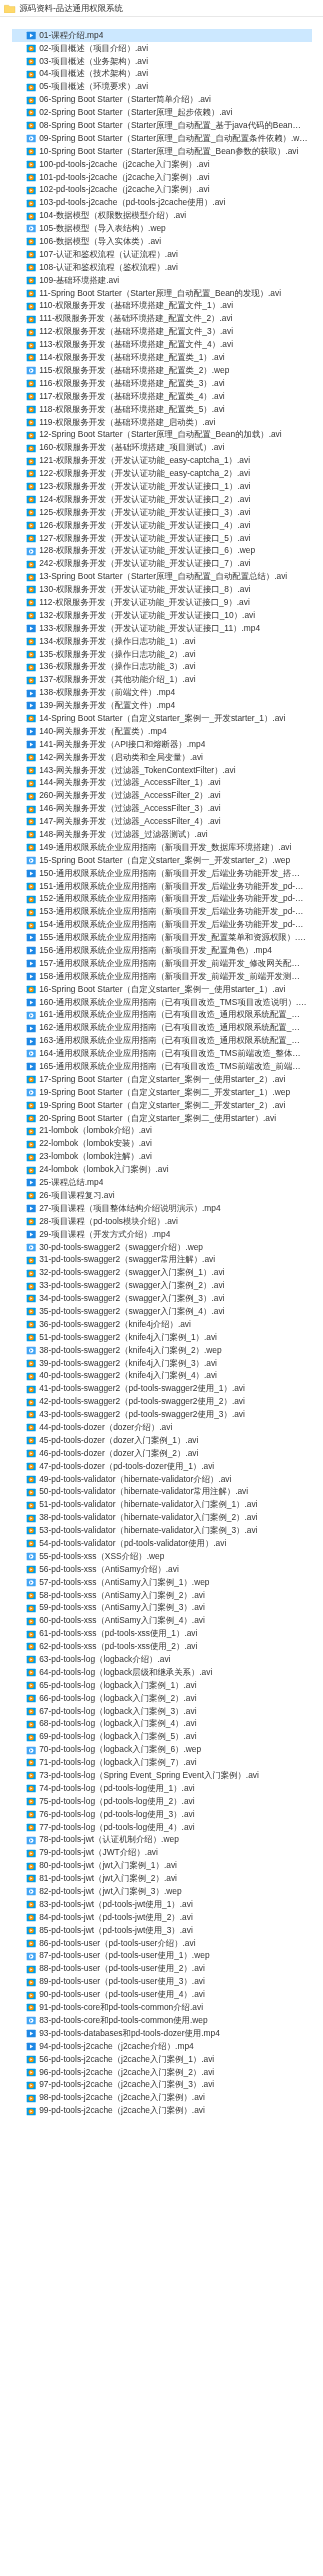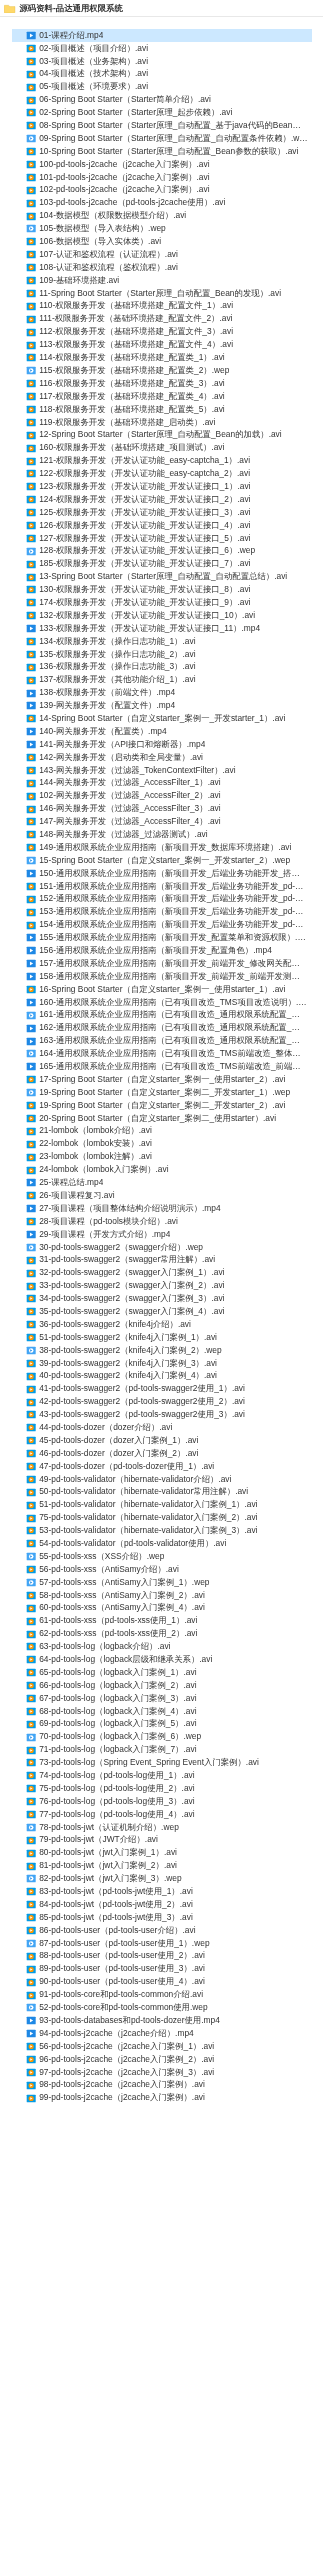--- a/index.html
+++ b/index.html
@@ -1,18 +1,18 @@
 <!DOCTYPE html>
 <html style="font-size:10.4px"><head>
 <meta charset="utf-8">
 <style>
 body{margin:0;font-family:"Microsoft YaHei","SimSun",Arial,sans-serif;font-size:8.4px;background:#fff;color:#333;width:324px}
 .folder-header{display:flex;align-items:center;padding:2.6px 3.9px;border-bottom:0.6px solid #e8e8e8}
 .folder-header .icon{width:11.7px;height:9px;margin-right:3.9px;flex-shrink:0}
-.folder-header .title{font-weight:700;color:#333}
+.folder-header .title{font-weight:400;color:#333}
 .file-list{margin:0;padding:12px;list-style:none}
 .file-item{display:flex;align-items:center;padding:0.6px 3.9px 0.6px 14.2px;line-height:11.7px;white-space:nowrap;overflow:hidden}
 .file-item .icon{width:10.4px;height:9px;margin-right:2.6px;flex-shrink:0;display:flex;align-items:center;justify-content:center}
 .file-item .name{color:#333;overflow:hidden;text-overflow:ellipsis}
 .file-item.selected{background:#cce8ff}
 svg{display:block}
 </style>
 </head>
 <body>
 
@@ -436,21 +436,21 @@
       <span class="name">128-权限服务开发（开发认证功能_开发认证接口_6）.wep</span>
     </li>
     <li class="file-item">
       <span class="icon">
         <svg width="10.4" height="9" viewBox="0 0 16 14">
           <rect x="1" y="1" width="14" height="12" rx="1" fill="#039BE5"></rect>
           <circle cx="8" cy="7" r="4" fill="#FF9800"></circle>
           <path d="M6.5 5l3.5 2-3.5 2z" fill="#fff"></path>
         </svg>
       </span>
-      <span class="name">185-权限服务开发（开发认证功能_开发认证接口_7）.avi</span>
+      <span class="name">242-权限服务开发（开发认证功能_开发认证接口_7）.avi</span>
     </li>
     <li class="file-item">
       <span class="icon">
         <svg width="10.4" height="9" viewBox="0 0 16 14">
           <rect x="1" y="1" width="14" height="12" rx="1" fill="#039BE5"></rect>
           <circle cx="8" cy="7" r="4" fill="#FF9800"></circle>
           <path d="M6.5 5l3.5 2-3.5 2z" fill="#fff"></path>
         </svg>
       </span>
       <span class="name">13-Spring Boot Starter（Starter原理_自动配置_自动配置总结）.avi</span>
@@ -466,21 +466,21 @@
       <span class="name">130-权限服务开发（开发认证功能_开发认证接口_8）.avi</span>
     </li>
     <li class="file-item">
       <span class="icon">
         <svg width="10.4" height="9" viewBox="0 0 16 14">
           <rect x="1" y="1" width="14" height="12" rx="1" fill="#039BE5"></rect>
           <circle cx="8" cy="7" r="4" fill="#FF9800"></circle>
           <path d="M6.5 5l3.5 2-3.5 2z" fill="#fff"></path>
         </svg>
       </span>
-      <span class="name">174-权限服务开发（开发认证功能_开发认证接口_9）.avi</span>
+      <span class="name">112-权限服务开发（开发认证功能_开发认证接口_9）.avi</span>
     </li>
     <li class="file-item">
       <span class="icon">
         <svg width="10.4" height="9" viewBox="0 0 16 14">
           <rect x="1" y="1" width="14" height="12" rx="1" fill="#039BE5"></rect>
           <circle cx="8" cy="7" r="4" fill="#FF9800"></circle>
           <path d="M6.5 5l3.5 2-3.5 2z" fill="#fff"></path>
         </svg>
       </span>
       <span class="name">132-权限服务开发（开发认证功能_开发认证接口_10）.avi</span>
@@ -611,21 +611,21 @@
       <span class="name">144-网关服务开发（过滤器_AccessFilter_1）.avi</span>
     </li>
     <li class="file-item">
       <span class="icon">
         <svg width="10.4" height="9" viewBox="0 0 16 14">
           <rect x="1" y="1" width="14" height="12" rx="1" fill="#039BE5"></rect>
           <circle cx="8" cy="7" r="4" fill="#FF9800"></circle>
           <path d="M6.5 5l3.5 2-3.5 2z" fill="#fff"></path>
         </svg>
       </span>
-      <span class="name">102-网关服务开发（过滤器_AccessFilter_2）.avi</span>
+      <span class="name">260-网关服务开发（过滤器_AccessFilter_2）.avi</span>
     </li>
     <li class="file-item">
       <span class="icon">
         <svg width="10.4" height="9" viewBox="0 0 16 14">
           <rect x="1" y="1" width="14" height="12" rx="1" fill="#039BE5"></rect>
           <circle cx="8" cy="7" r="4" fill="#FF9800"></circle>
           <path d="M6.5 5l3.5 2-3.5 2z" fill="#fff"></path>
         </svg>
       </span>
       <span class="name">146-网关服务开发（过滤器_AccessFilter_3）.avi</span>
@@ -1159,21 +1159,21 @@
       <span class="name">51-pd-tools-validator（hibernate-validator入门案例_1）.avi</span>
     </li>
     <li class="file-item">
       <span class="icon">
         <svg width="10.4" height="9" viewBox="0 0 16 14">
           <rect x="1" y="1" width="14" height="12" rx="1" fill="#039BE5"></rect>
           <circle cx="8" cy="7" r="4" fill="#FF9800"></circle>
           <path d="M6.5 5l3.5 2-3.5 2z" fill="#fff"></path>
         </svg>
       </span>
-      <span class="name">75-pd-tools-validator（hibernate-validator入门案例_2）.avi</span>
+      <span class="name">38-pd-tools-validator（hibernate-validator入门案例_2）.avi</span>
     </li>
     <li class="file-item">
       <span class="icon">
         <svg width="10.4" height="9" viewBox="0 0 16 14">
           <rect x="1" y="1" width="14" height="12" rx="1" fill="#039BE5"></rect>
           <circle cx="8" cy="7" r="4" fill="#FF9800"></circle>
           <path d="M6.5 5l3.5 2-3.5 2z" fill="#fff"></path>
         </svg>
       </span>
       <span class="name">53-pd-tools-validator（hibernate-validator入门案例_3）.avi</span>
@@ -1229,20 +1229,30 @@
       <span class="name">58-pd-tools-xss（AntiSamy入门案例_2）.avi</span>
     </li>
     <li class="file-item">
       <span class="icon">
         <svg width="10.4" height="9" viewBox="0 0 16 14">
           <rect x="1" y="1" width="14" height="12" rx="1" fill="#039BE5"></rect>
           <circle cx="8" cy="7" r="4" fill="#FF9800"></circle>
           <path d="M6.5 5l3.5 2-3.5 2z" fill="#fff"></path>
         </svg>
       </span>
+      <span class="name">59-pd-tools-xss（AntiSamy入门案例_3）.avi</span>
+    </li>
+    <li class="file-item">
+      <span class="icon">
+        <svg width="10.4" height="9" viewBox="0 0 16 14">
+          <rect x="1" y="1" width="14" height="12" rx="1" fill="#039BE5"></rect>
+          <circle cx="8" cy="7" r="4" fill="#FF9800"></circle>
+          <path d="M6.5 5l3.5 2-3.5 2z" fill="#fff"></path>
+        </svg>
+      </span>
       <span class="name">60-pd-tools-xss（AntiSamy入门案例_4）.avi</span>
     </li>
     <li class="file-item">
       <span class="icon">
         <svg width="10.4" height="9" viewBox="0 0 16 14">
           <rect x="1" y="1" width="14" height="12" rx="1" fill="#039BE5"></rect>
           <circle cx="8" cy="7" r="4" fill="#FF9800"></circle>
           <path d="M6.5 5l3.5 2-3.5 2z" fill="#fff"></path>
         </svg>
       </span>
@@ -1539,21 +1549,21 @@
       <span class="name">91-pd-tools-core和pd-tools-common介绍.avi</span>
     </li>
     <li class="file-item">
       <span class="icon">
         <svg width="10.4" height="9" viewBox="0 0 16 14">
           <rect x="1" y="1" width="14" height="12" rx="1" fill="#42A5F5"></rect>
           <circle cx="8" cy="7" r="3.5" fill="#fff"></circle>
           <path d="M6.5 5l3 2-3 2z" fill="#1E88E5"></path>
         </svg>
       </span>
-      <span class="name">52-pd-tools-core和pd-tools-common使用.wep</span>
+      <span class="name">83-pd-tools-core和pd-tools-common使用.wep</span>
     </li>
     <li class="file-item">
       <span class="icon">
         <svg width="10.4" height="9" viewBox="0 0 16 14">
           <rect x="1" y="1" width="14" height="12" rx="1" fill="#1E88E5"></rect>
           <path d="M6 4l5 3-5 3z" fill="#fff"></path>
         </svg>
       </span>
       <span class="name">93-pd-tools-databases和pd-tools-dozer使用.mp4</span>
     </li>

